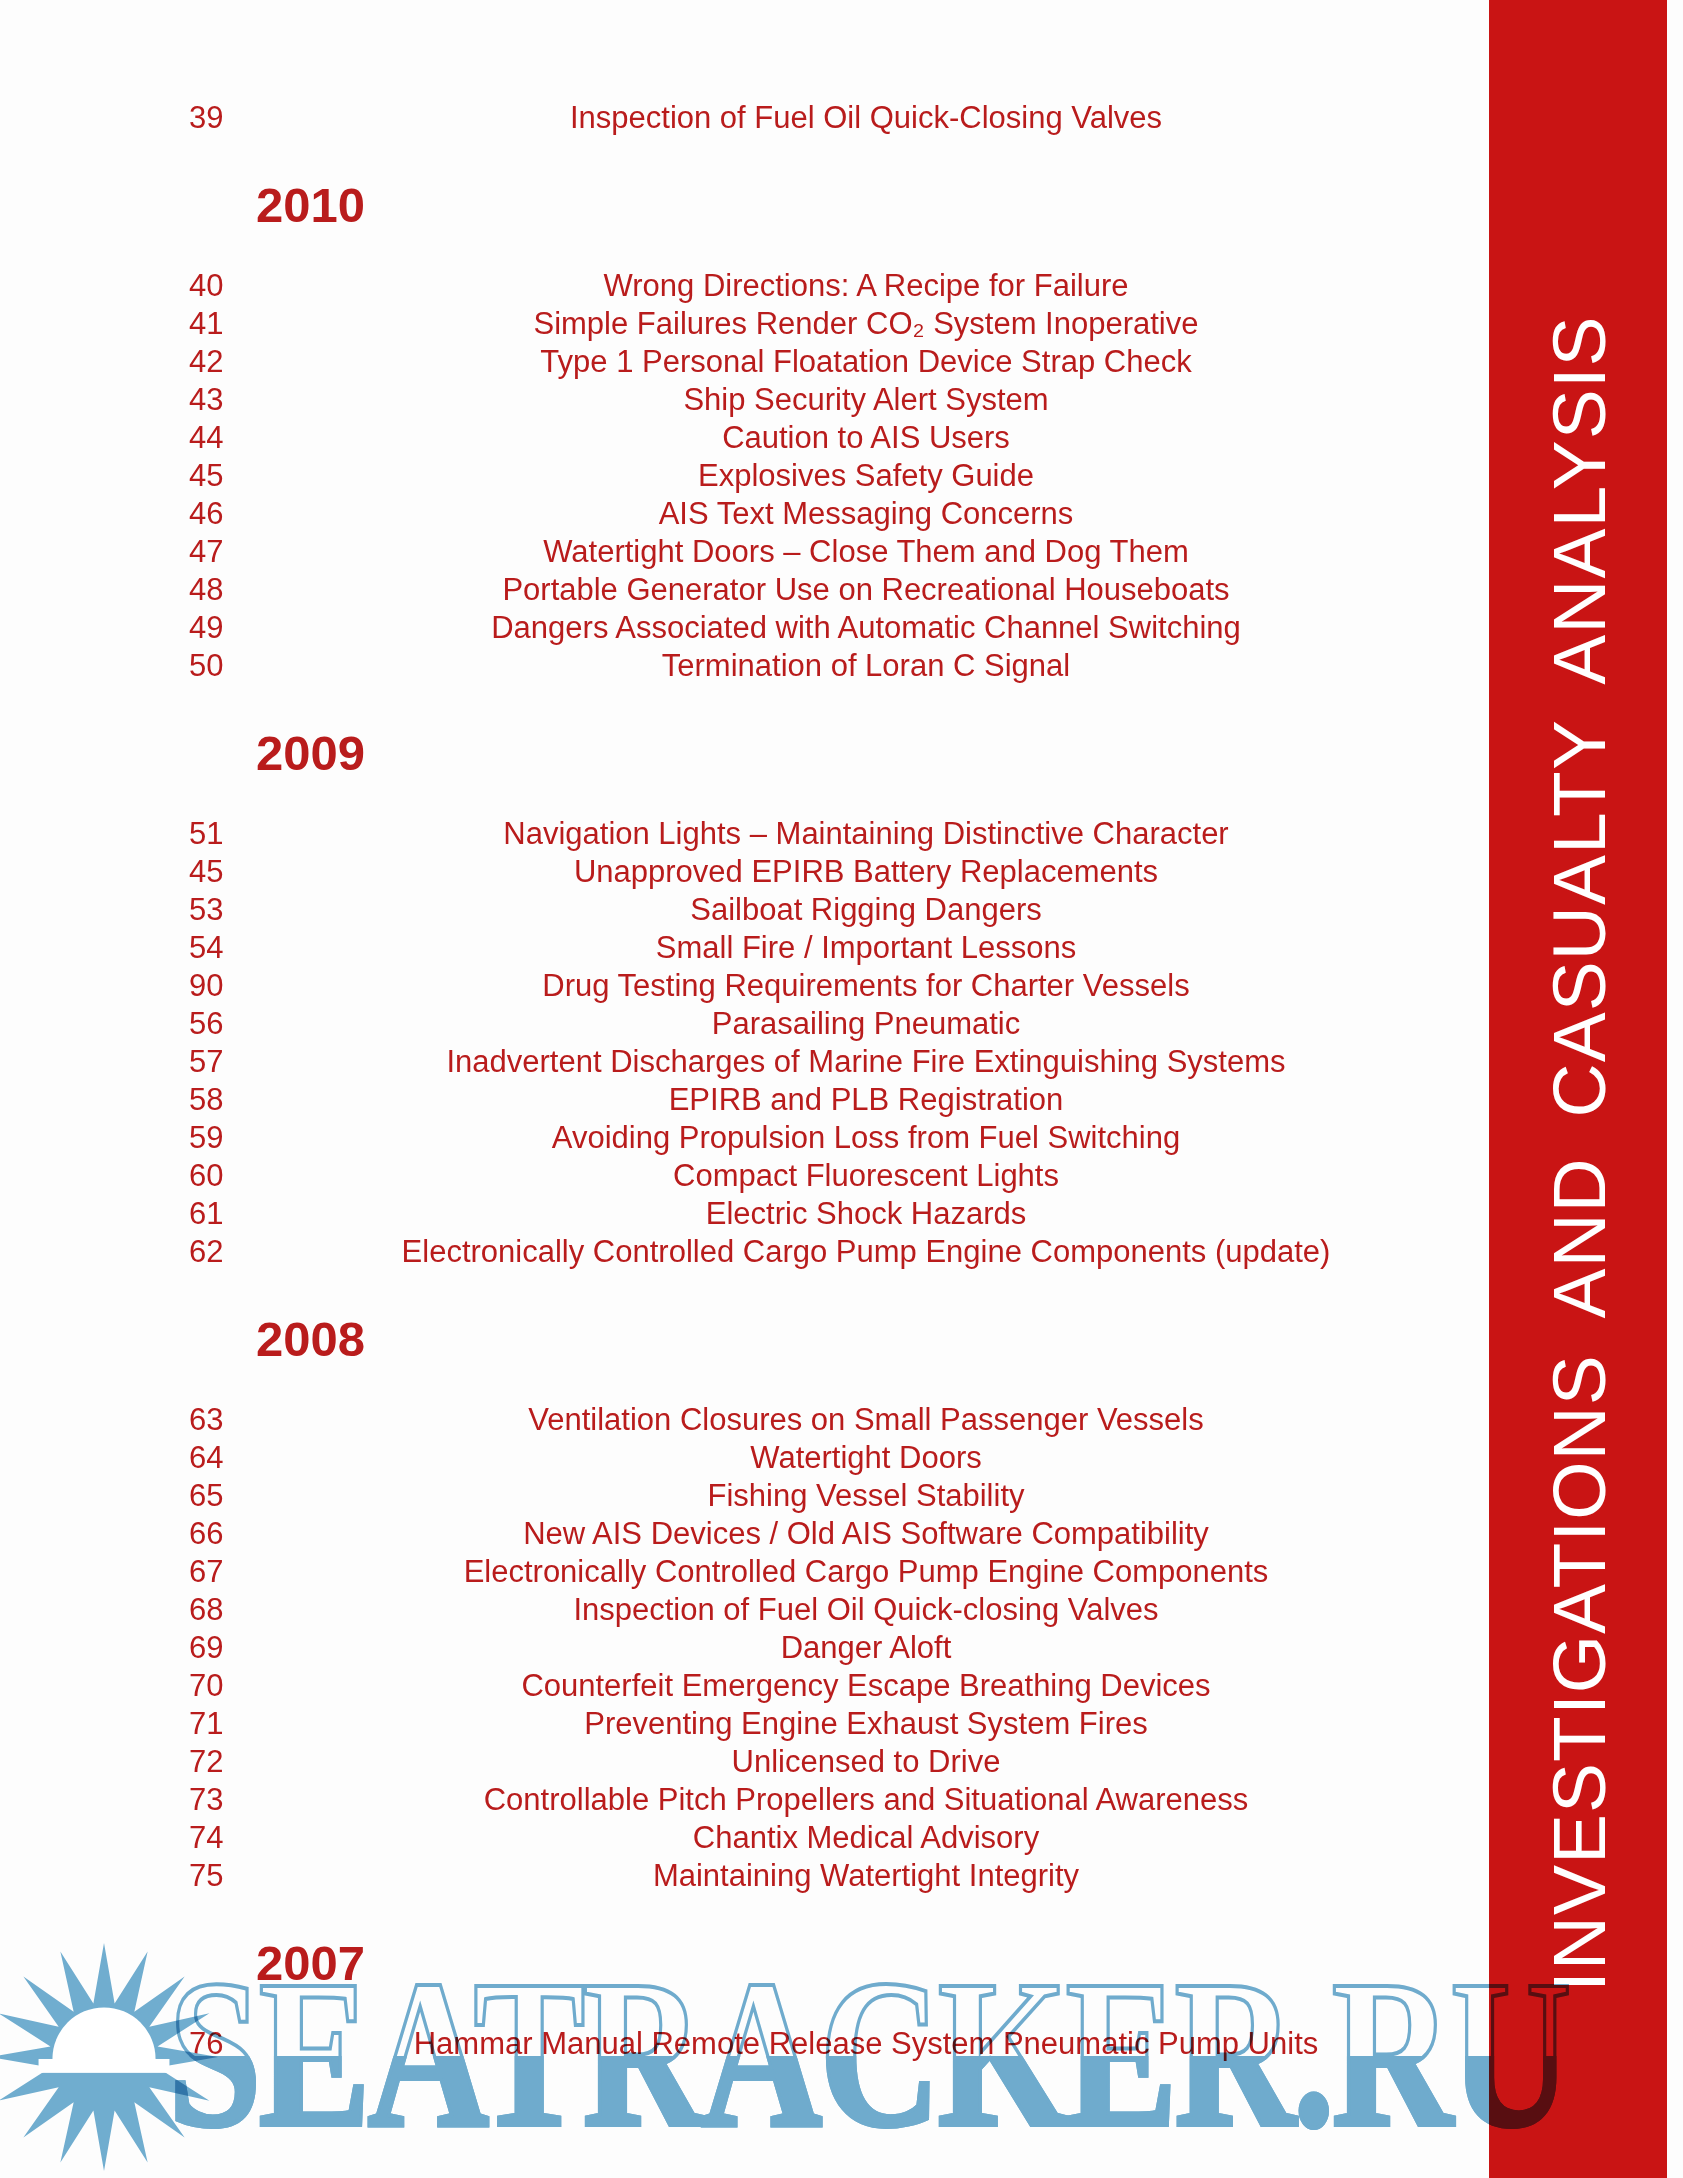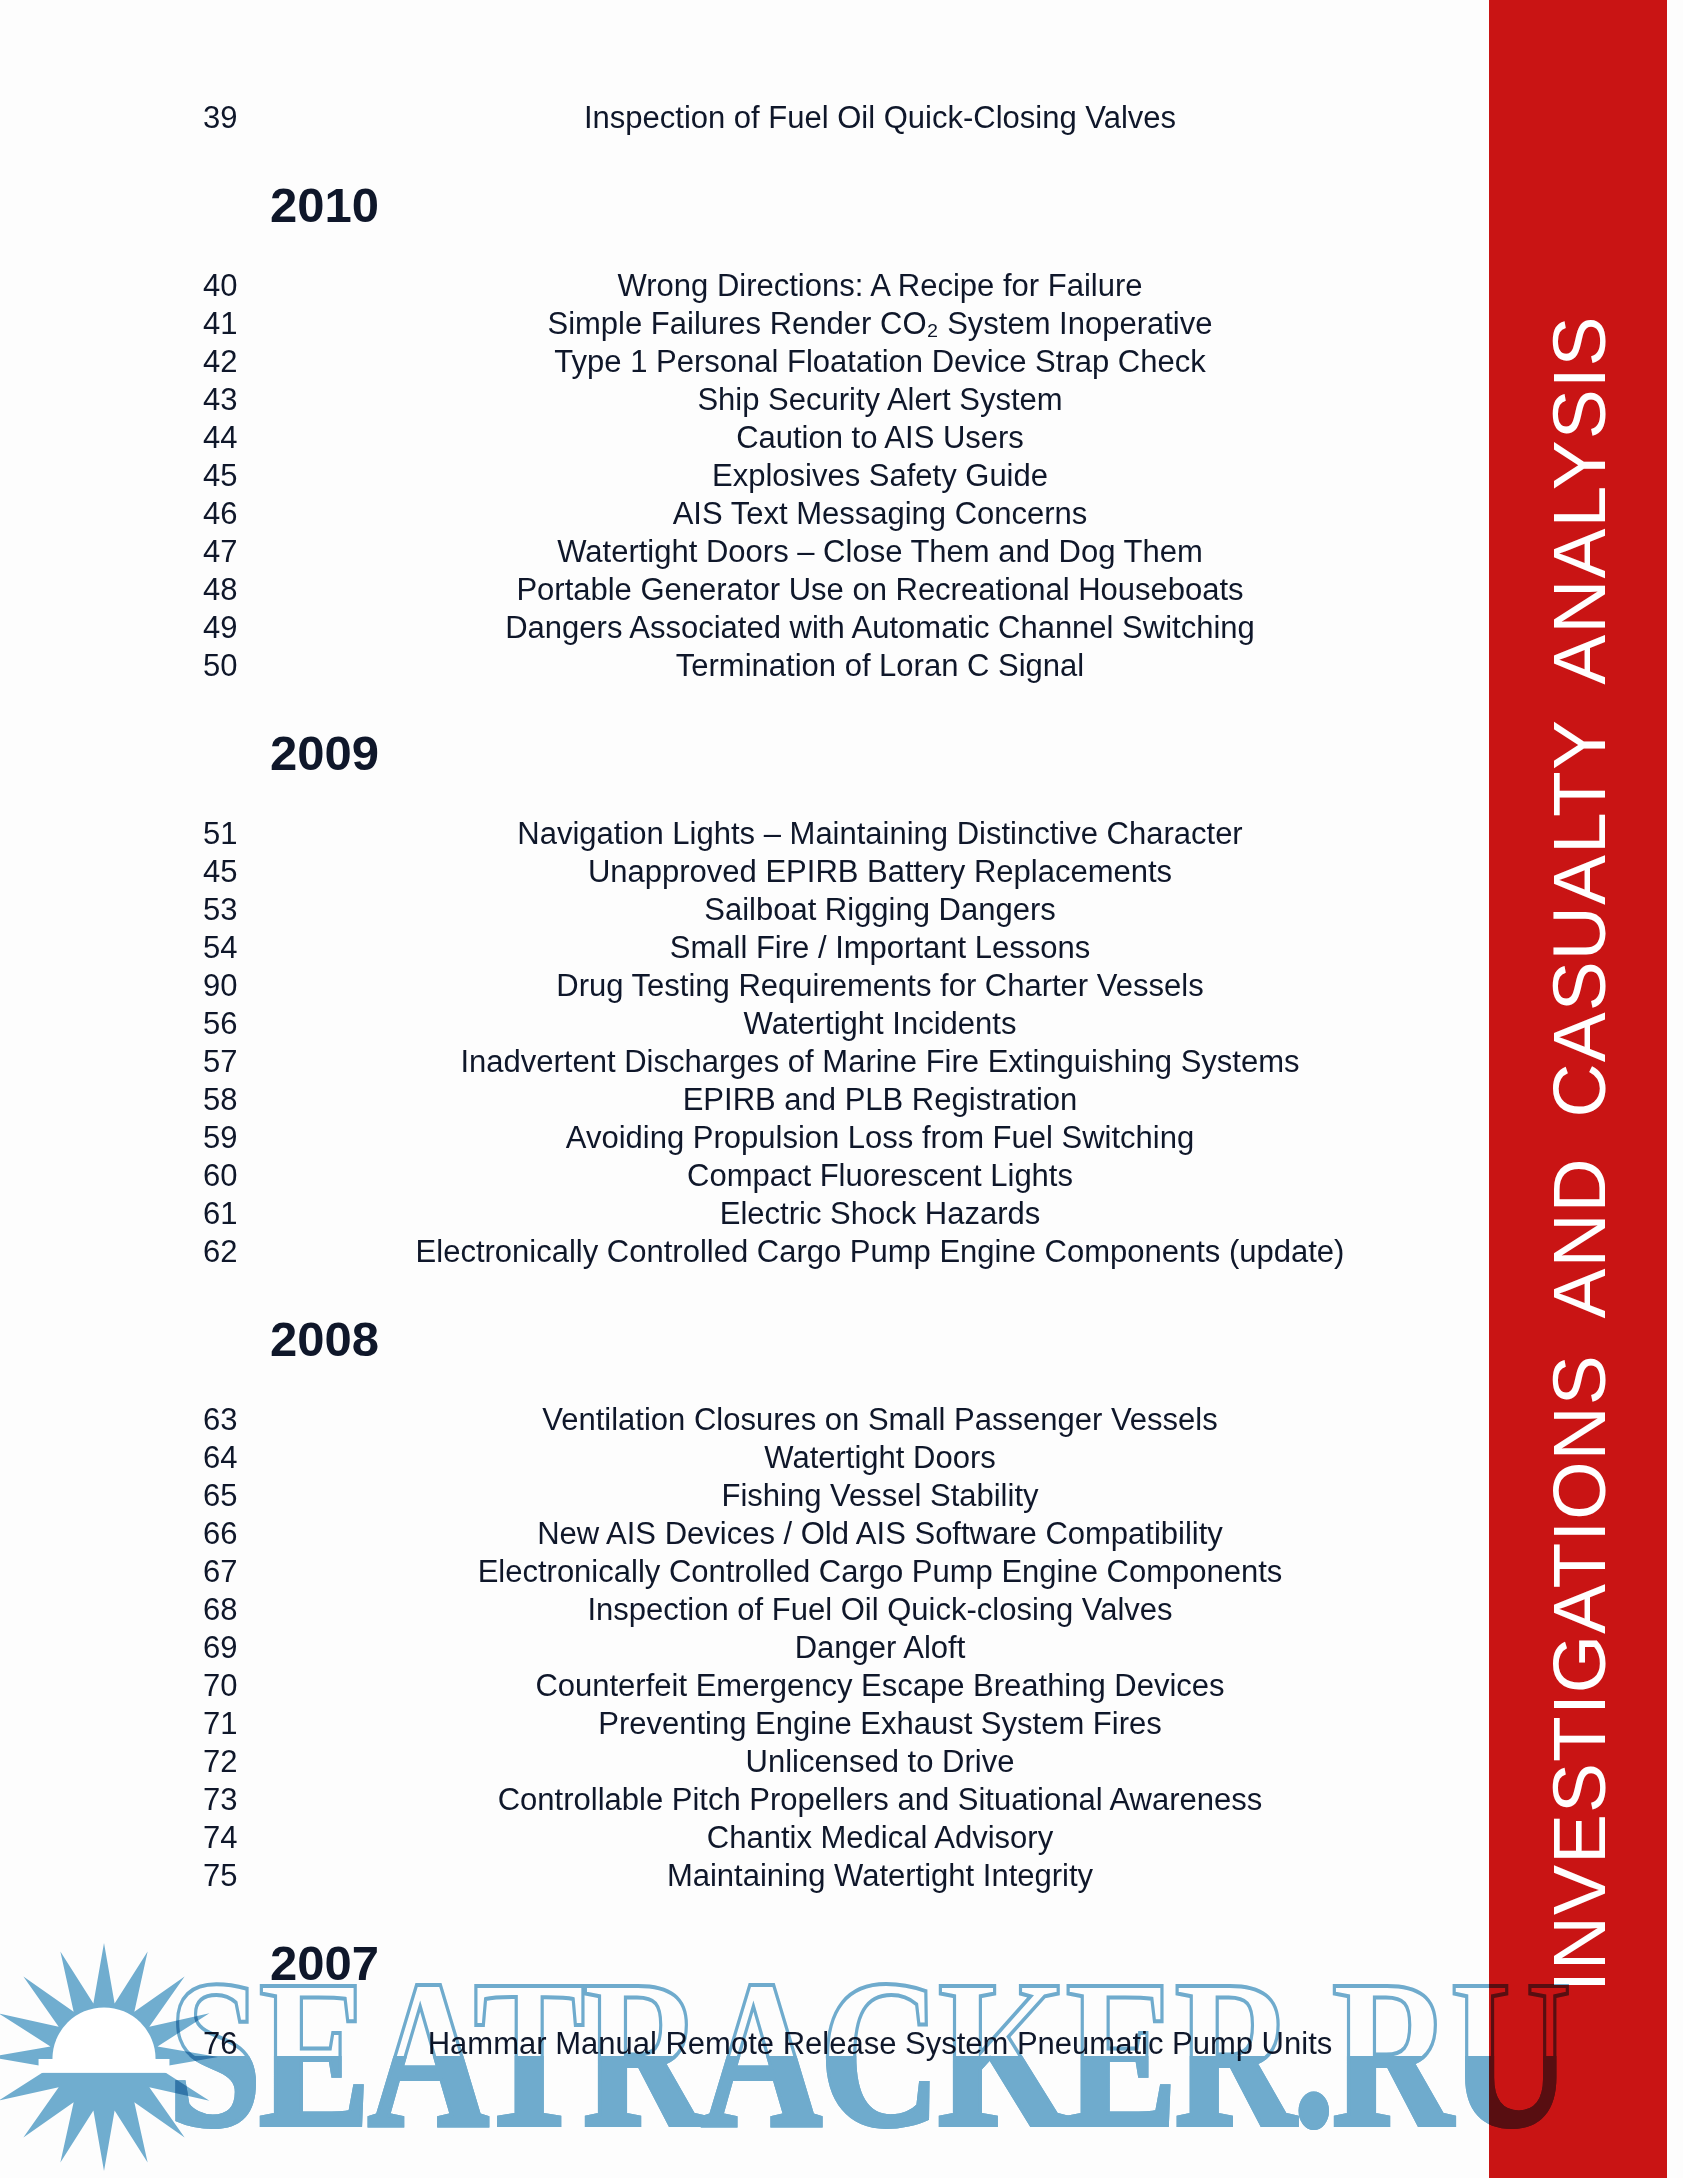--- a/index.html
+++ b/index.html
@@ -20,22 +20,22 @@
     transform-origin:left top;
     transform:rotate(-90deg);
     white-space:nowrap;
     font-size:75px;
     letter-spacing:1px;
     word-spacing:18px;
     color:#ffffff;
   }
   
   .toc{
-    position:absolute;left:203px;top:99px;width:1287px;
-    font-size:31px;line-height:38px;color:#0f172a;
+    position:absolute;left:189px;top:99px;width:1287px;
+    font-size:31px;line-height:38px;color:#b91c1c;
   }
   .toc .row{display:flex;}
   .toc .num{flex:0 0 67px;width:67px;}
   .toc .title{flex:1 1 auto;text-align:center;}
   .section-year{
     font-size:49px;font-weight:bold;line-height:44px;
     margin:46px 0 0 67px;
   }
   .section .items{margin-top:40px;}
   .leading-items{margin:0;}
@@ -144,21 +144,21 @@
         <div class="row">
           <span class="num">54</span>
           <span class="title">Small Fire / Important Lessons</span>
         </div>
         <div class="row">
           <span class="num">90</span>
           <span class="title">Drug Testing Requirements for Charter Vessels</span>
         </div>
         <div class="row">
           <span class="num">56</span>
-          <span class="title">Watertight Incidents</span>
+          <span class="title">Parasailing Pneumatic</span>
         </div>
         <div class="row">
           <span class="num">57</span>
           <span class="title">Inadvertent Discharges of Marine Fire Extinguishing Systems</span>
         </div>
         <div class="row">
           <span class="num">58</span>
           <span class="title">EPIRB and PLB Registration</span>
         </div>
         <div class="row">

